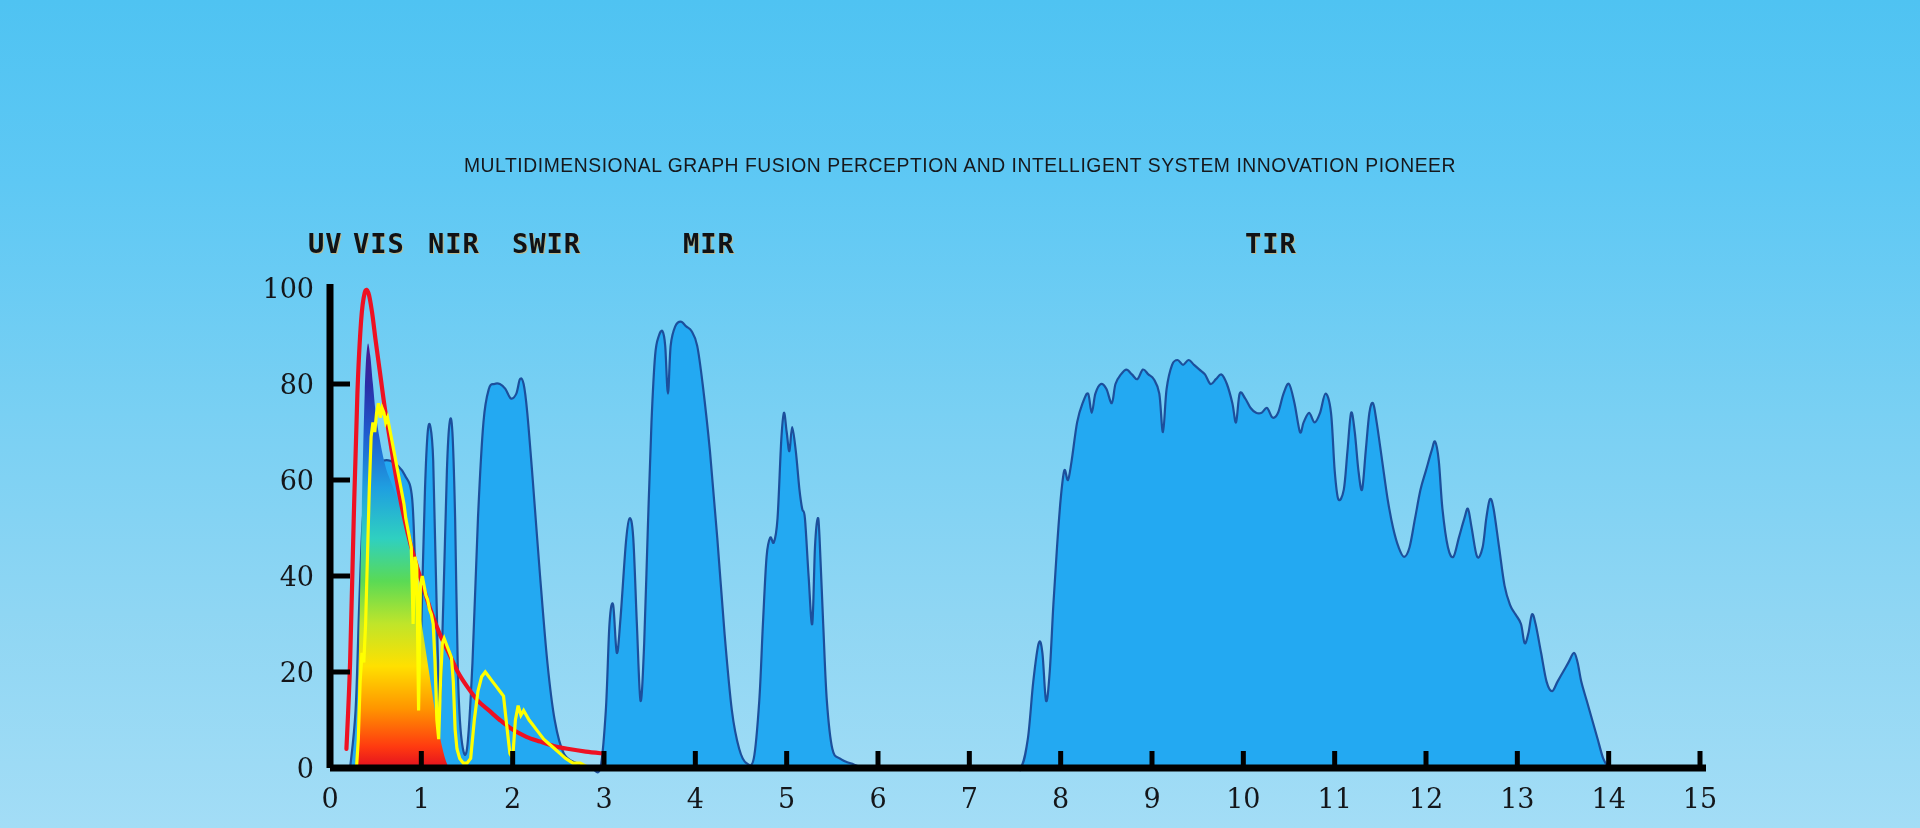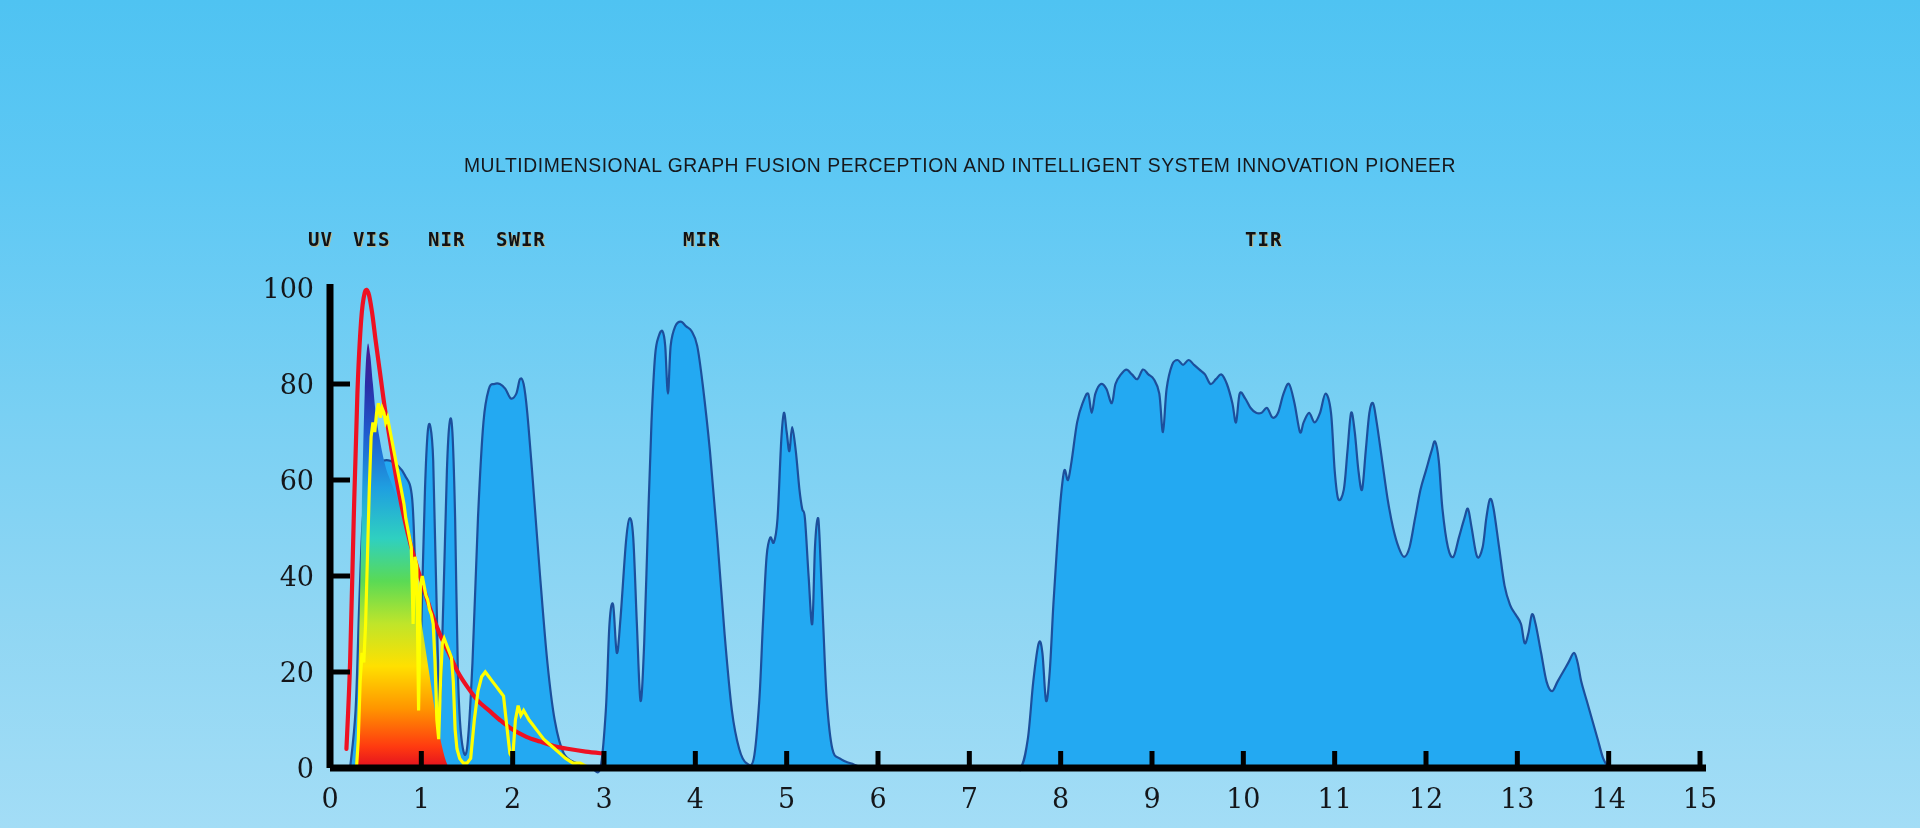--- a/index.html
+++ b/index.html
@@ -20,21 +20,21 @@
   .subtitle{
     position:absolute;top:153px;left:0;width:1920px;text-align:center;
     font-family:"Liberation Sans",sans-serif;
     font-weight:400;font-size:21px;letter-spacing:.6px;color:#16181c;
     transform:scaleX(.92);transform-origin:center;
   }
 
   .bandlabel{
     position:absolute;top:228px;
     font-family:"DejaVu Sans Mono","Liberation Mono",monospace;
-    font-weight:bold;font-size:19px;color:#101216;letter-spacing:1px;
+    font-weight:bold;font-size:27px;color:#101216;letter-spacing:1px;
     white-space:nowrap;
     text-shadow:1px 1px 0 rgba(255,170,60,.55);
   }
 
   svg.plot{position:absolute;left:0;top:0;}
 
   .ytick, .xtick{
     font-family:"DejaVu Serif","Liberation Serif",serif;
     font-size:27px;fill:#14161a;
   }
@@ -45,21 +45,21 @@
 <body>
 
 <div id="poster">
 
   <div class="subtitle">MULTIDIMENSIONAL GRAPH FUSION PERCEPTION AND INTELLIGENT SYSTEM INNOVATION PIONEER</div>
 
   <div id="band-labels">
       <div class="bandlabel" style="left: 308px;">UV</div>
       <div class="bandlabel" style="left: 353px;">VIS</div>
       <div class="bandlabel" style="left: 428px; text-align: center;">NIR</div>
-      <div class="bandlabel" style="left: 496px;">SWIR</div>
+      <div class="bandlabel" style="left: 512px;">SWIR</div>
       <div class="bandlabel" style="left: 683px; text-align: center;">MIR</div>
       <div class="bandlabel" style="left: 1245px; text-align: center;">TIR</div>
     </div>
 
   <svg class="plot" id="chart" width="1920" height="828" aria-hidden="true">
     <defs>
       <linearGradient id="rainbow" x1="0" y1="0" x2="0" y2="1">
         <stop offset="0%" stop-color="#4b1a8c"></stop>
         <stop offset="10%" stop-color="#2a2ea8"></stop>
         <stop offset="22%" stop-color="#1f5fd0"></stop>

